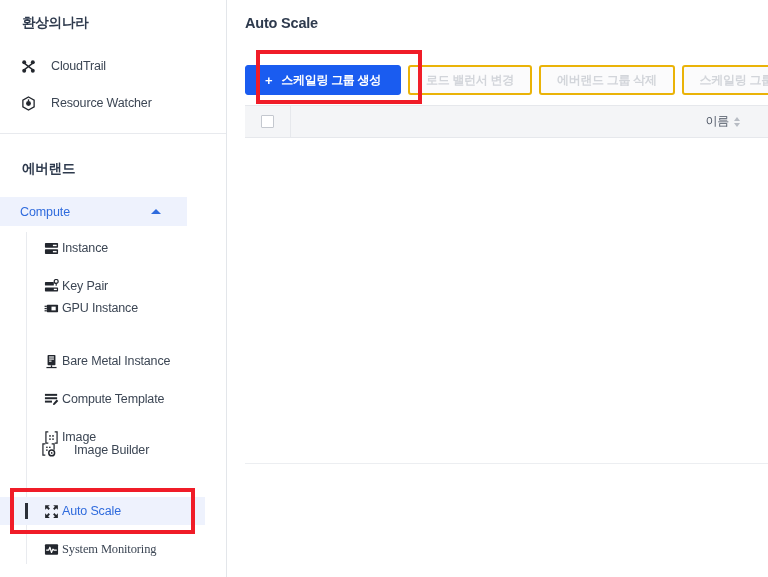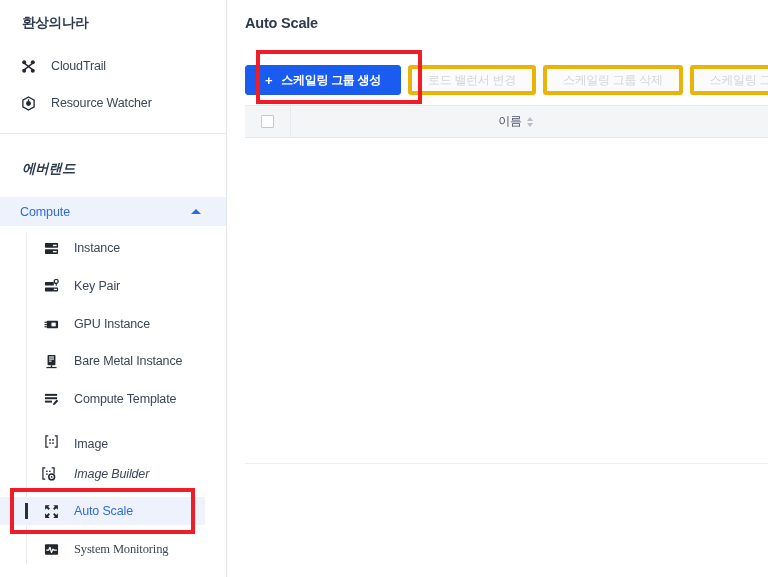--- a/index.html
+++ b/index.html
@@ -61,27 +61,27 @@
   .top-row .nav-icon { margin-left: 18px; }
   .top-row .nav-label { margin-left: 13px; }
 
   .divider {
     position: absolute;
     left: 0; width: 227px;
     height: 1px;
     background: #e8eaee;
   }
 
-  .everland-title { position: absolute; top: 160px; left: 0; font-style: italic; }
+  .everland-title { position: absolute; top: 160px; left: 0; }
 
   
   .group-row {
     position: absolute;
     left: 0; top: 197px;
-    width: 227px; height: 29px;
+    width: 187px; height: 29px;
     background: #eef2fd;
     display: flex;
     align-items: center;
     cursor: pointer;
     text-align: center;
   }
   .group-label {
     margin-left: 20px;
     font-size: 12.5px;
     color: #2f6bdd;
@@ -100,21 +100,21 @@
   .sub-guide {
     position: absolute;
     left: 26px;
     top: 232px;
     width: 1px;
     height: 332px;
     background: #e9ebef;
   }
 
   .sub-row .nav-icon { margin-left: 41px; }
-  .sub-row .nav-label { margin-left: 13px; }
+  .sub-row .nav-label { margin-left: 1px; }
 
   .sub-row.active { background: #eef2fd; }
   .sub-row.active .nav-label { color: #2f6bdd; }
   .active-marker {
     position: absolute;
     left: 25px; top: 6px;
     width: 2.5px; height: 16px;
     background: #2b2f38;
   }
 
@@ -165,22 +165,23 @@
   }
   .btn-plus {
     font-size: 13px;
     font-weight: bold;
     margin-right: 9px;
     line-height: 1;
   }
   .btn-disabled {
     background: #fbfbfc;
     color: #d2d5da;
-    border: 4px solid #eab308;
+    border: 2px solid #eab308;
     cursor: default;
+    font-weight: bold;
   }
 
   
   .table-head {
     position: absolute;
     top: 105px; left: 18px;
     width: 750px;
     height: 33px;
     background: #f4f5f7;
     border-top: 1px solid #e6e8ec;
@@ -200,21 +201,21 @@
     width: 13px; height: 13px;
     border: 1px solid #c4c8cf;
     background: #ffffff;
     border-radius: 1px;
     cursor: pointer;
   }
   .th-name {
     flex: 1 1 auto;
     display: flex;
     align-items: center;
-    justify-content: center;
+    justify-content: flex-end;
     gap: 5px;
     margin-right: 255px;
     cursor: pointer;
   }
   .th-label {
     font-size: 12px;
     color: #4a5362;
     letter-spacing: -0.2px;
   }
   .sort-arrows {
@@ -315,21 +316,21 @@
           <rect x="1" y="3.2" width="9.5" height="3.8" rx="0.7"></rect>
           <rect x="1" y="9" width="14" height="4.3" rx="0.7"></rect>
           <rect x="10.5" y="10.4" width="3.2" height="1.4" fill="#ffffff"></rect>
           <circle cx="13" cy="2.6" r="2.1" fill="none" stroke="#23272e" stroke-width="1.3"></circle>
           <rect x="12.4" y="4" width="1.2" height="3.2"></rect>
         </svg>
       </span>
       <span class="nav-label">Key Pair</span>
     </div>
 
-    <div class="nav-row sub-row" style="top:310px;text-align:center;">
+    <div class="nav-row sub-row" style="top:294px;text-align:center;">
       <span class="nav-icon">
         <svg width="15" height="15" viewBox="0 0 16 16" fill="#23272e">
           <rect x="3" y="4" width="12" height="8" rx="0.8"></rect>
           <rect x="8" y="6" width="4.5" height="4" fill="#ffffff"></rect>
           <rect x="0.6" y="5" width="2.4" height="1.3"></rect>
           <rect x="0.6" y="7.4" width="2.4" height="1.3"></rect>
           <rect x="0.6" y="9.8" width="2.4" height="1.3"></rect>
         </svg>
       </span>
       <span class="nav-label">GPU Instance</span>
@@ -354,35 +355,35 @@
         <svg width="15" height="15" viewBox="0 0 16 16" fill="#23272e">
           <rect x="1" y="2" width="13" height="2.1"></rect>
           <rect x="1" y="5.6" width="13" height="2.1"></rect>
           <rect x="1" y="9.2" width="7.5" height="2.1"></rect>
           <path d="M13.6 8.1 L15.2 9.7 L11.4 13.5 L9.6 13.9 L10 12.1 Z"></path>
         </svg>
       </span>
       <span class="nav-label">Compute Template</span>
     </div>
 
-    <div class="nav-row sub-row" style="top:423px;align-items:flex-end;">
+    <div class="nav-row sub-row" style="top:423px;">
       <span class="nav-icon">
         <svg width="15" height="15" viewBox="0 0 16 16" fill="#23272e">
           <path d="M4.6 1.4 H1.4 V14.6 H4.6 V13.3 H2.7 V2.7 H4.6 Z"></path>
           <path d="M11.4 1.4 H14.6 V14.6 H11.4 V13.3 H13.3 V2.7 H11.4 Z"></path>
           <circle cx="6.4" cy="6.3" r="0.95"></circle>
           <circle cx="9.6" cy="6.3" r="0.95"></circle>
           <circle cx="6.4" cy="9.7" r="0.95"></circle>
           <circle cx="9.6" cy="9.7" r="0.95"></circle>
         </svg>
       </span>
       <span class="nav-label">Image</span>
     </div>
 
-    <div class="nav-row sub-row" style="top:460px;font-style:italic;">
+    <div class="nav-row sub-row" style="top:436px;">
       <svg width="15" height="15" viewBox="0 0 16 16" fill="#23272e" style="position:absolute;left:41px;top:6px;">
         <path d="M4.6 1.4 H1.4 V14.6 H4.6 V13.3 H2.7 V2.7 H4.6 Z"></path>
         <path d="M11.4 1.4 H14.6 V8.2 H13.3 V2.7 H11.4 Z"></path>
         <circle cx="6.3" cy="5.6" r="0.9"></circle>
         <circle cx="9.4" cy="5.6" r="0.9"></circle>
         <circle cx="6.3" cy="8.6" r="0.9"></circle>
         <circle cx="11.4" cy="11.6" r="3.1" fill="none" stroke="#23272e" stroke-width="1.6"></circle>
         <circle cx="11.4" cy="11.6" r="0.9"></circle>
       </svg>
       <span class="nav-label" style="margin-left:74px;">Image Builder</span>
@@ -419,21 +420,21 @@
 
     <div class="toolbar">
       <div class="btn btn-primary">
         <span class="btn-plus">+</span>
         <span>스케일링 그룹 생성</span>
       </div>
       <div class="btn btn-disabled">
         <span>로드 밸런서 변경</span>
       </div>
       <div class="btn btn-disabled">
-        <span>스케일링 그룹 삭제</span>
+        <span>에버랜드 그룹 삭제</span>
       </div>
       <div class="btn btn-disabled">
         <span>스케일링 그룹 시작</span>
       </div>
 
     </div>
 
     <div class="table-head">
       <div class="th-check">
         <span class="checkbox"></span>

